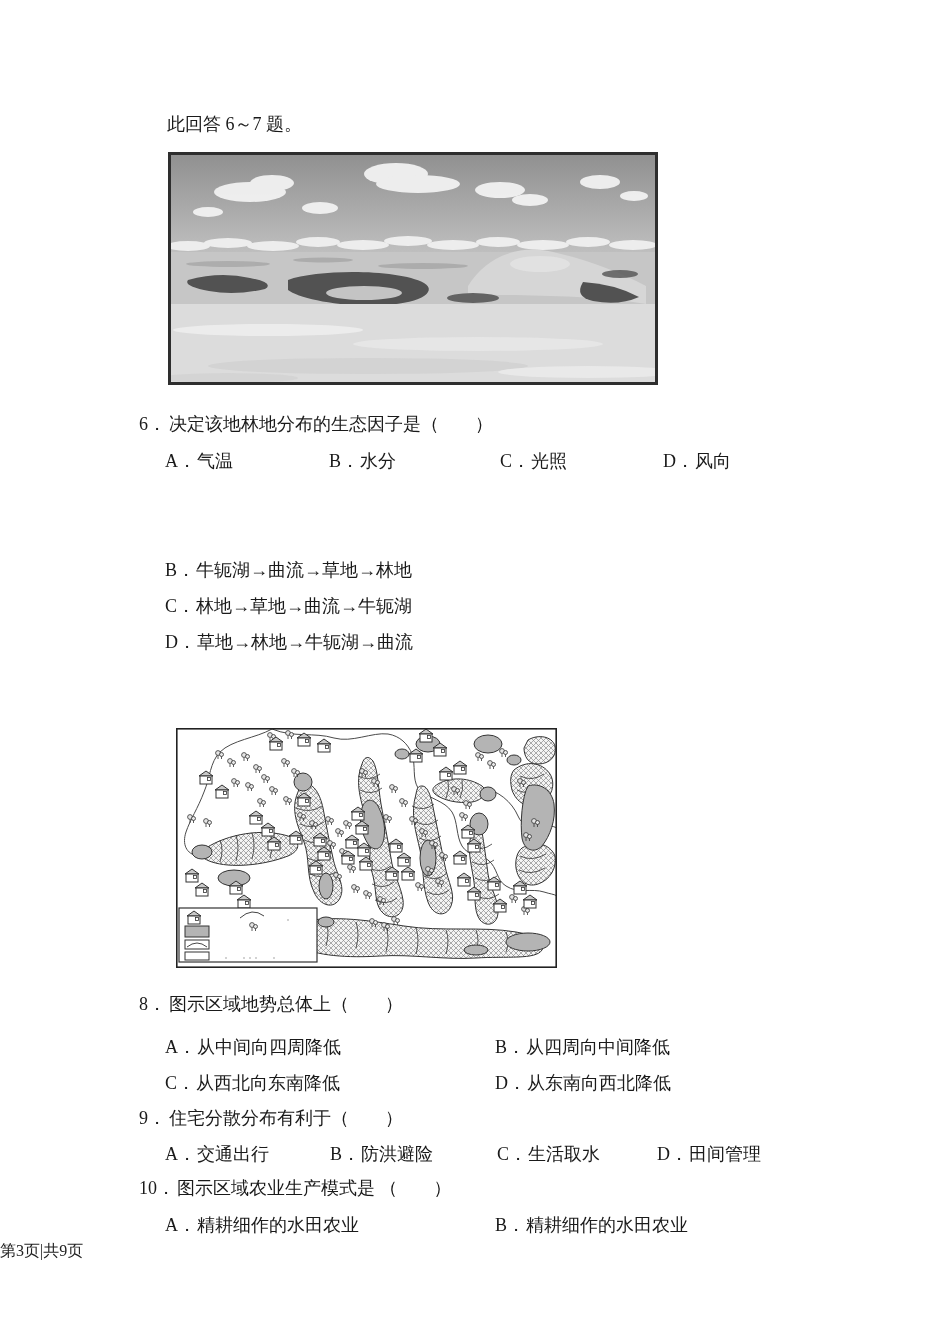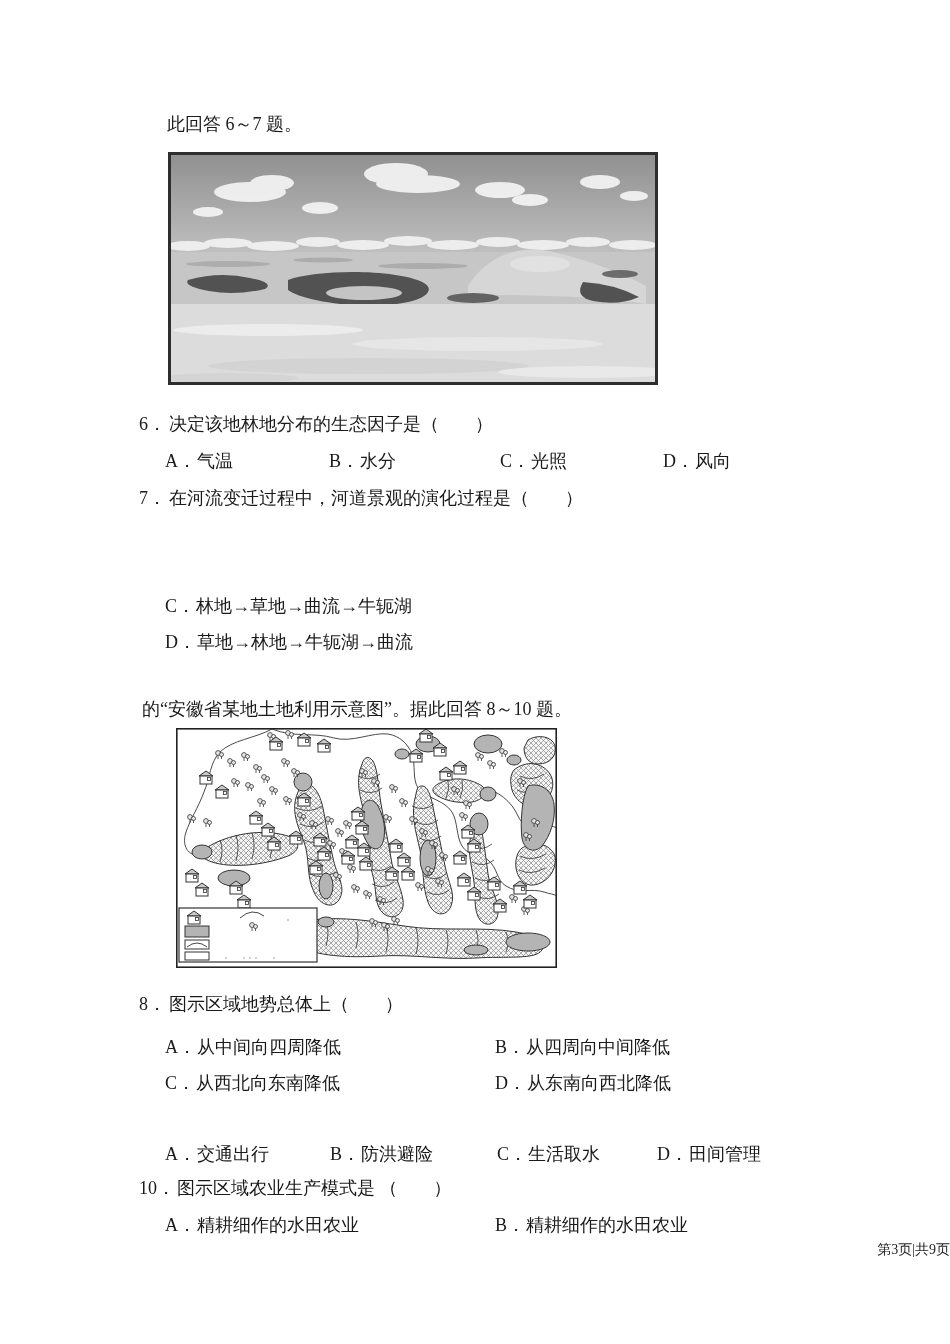--- a/index.html
+++ b/index.html
@@ -5,21 +5,21 @@
   html,body{margin:0;padding:0;background:#ffffff;}
   .page{
     position:relative;width:950px;height:1324px;background:#ffffff;
     font-family:"Liberation Serif","DejaVu Serif",serif;color:#1a1a1a;
     overflow:hidden;
   }
   .t{position:absolute;font-size:18px;line-height:23px;white-space:nowrap;}
   .qnum{display:inline-block;min-width:30px;}
   .qnum10{display:inline-block;min-width:38px;}
   .opt-label{display:inline-block;margin-right:1px;}
-  .footer{position:absolute;left:0;right:0;top:1241px;text-align:right;font-size:14px;color:#222;}
+  .footer{position:absolute;left:0;right:0;top:1241px;text-align:left;font-size:16px;color:#222;}
   .photo-fig{position:absolute;left:168px;top:152px;width:490px;height:233px;}
   .map-fig{position:absolute;left:176px;top:728px;width:381px;height:240px;}
   svg{display:block;}
 </style>
 </head>
 <body>
 
 <div class="page">
 
   <div class="t" style="left:167px;top:113px">此回答 6～7 题。</div>
@@ -89,27 +89,24 @@
   </div>
 
   <div class="t" style="left:139px;top:413px">
     <span class="qnum">6．</span><span>决定该地林地分布的生态因子是（　　）</span>
   </div>
   <div class="t" style="left:165px;top:450px"><span class="opt-label">A．</span><span>气温</span></div>
   <div class="t" style="left:329px;top:450px"><span class="opt-label">B．</span><span>水分</span></div>
   <div class="t" style="left:500px;top:450px"><span class="opt-label">C．</span><span>光照</span></div>
   <div class="t" style="left:663px;top:450px"><span class="opt-label">D．</span><span>风向</span></div>
 
-  <div class="t" style="left:139px;top:487px">
-    <span class="qnum">7．</span><span>在河流变迁过程中，河道景观的演化过程是（　　）</span>
-  </div>
+  <div class="t" style="left:165px;top:559px"><span class="opt-label">B．</span><span>牛轭湖→曲流→草地→林地</span></div>
   <div class="t" style="left:165px;top:595px"><span class="opt-label">C．</span><span>林地→草地→曲流→牛轭湖</span></div>
   <div class="t" style="left:165px;top:631px"><span class="opt-label">D．</span><span>草地→林地→牛轭湖→曲流</span></div>
 
-  <div class="t" style="left:142px;top:698px">的“安徽省某地土地利用示意图”。据此回答 8～10 题。</div>
 
   <div class="map-fig">
     <svg viewBox="0 0 381 240" width="381" height="240">
       <defs>
         <pattern id="hatch" width="5" height="5" patternUnits="userSpaceOnUse">
           <rect width="5" height="5" fill="#f4f4f4"></rect>
           <path d="M0,5 L5,0 M0,0 L5,5" stroke="#8a8a8a" stroke-width="0.7"></path>
         </pattern>
         <g id="house-symbol">
           <path d="M-7,-4 L0,-9 L7,-4 Z" fill="#c9c9c9" stroke="#333" stroke-width="1"></path>
@@ -326,20 +323,23 @@
   </div>
 
   <div class="t" style="left:139px;top:993px">
     <span class="qnum">8．</span><span>图示区域地势总体上（　　）</span>
   </div>
   <div class="t" style="left:165px;top:1036px"><span class="opt-label">A．</span><span>从中间向四周降低</span></div>
   <div class="t" style="left:495px;top:1036px"><span class="opt-label">B．</span><span>从四周向中间降低</span></div>
   <div class="t" style="left:165px;top:1072px"><span class="opt-label">C．</span><span>从西北向东南降低</span></div>
   <div class="t" style="left:495px;top:1072px"><span class="opt-label">D．</span><span>从东南向西北降低</span></div>
 
+  <div class="t" style="left:139px;top:1107px">
+    <span class="qnum">9．</span><span>住宅分散分布有利于（　　）</span>
+  </div>
   <div class="t" style="left:165px;top:1143px"><span class="opt-label">A．</span><span>交通出行</span></div>
   <div class="t" style="left:330px;top:1143px"><span class="opt-label">B．</span><span>防洪避险</span></div>
   <div class="t" style="left:497px;top:1143px"><span class="opt-label">C．</span><span>生活取水</span></div>
   <div class="t" style="left:657px;top:1143px"><span class="opt-label">D．</span><span>田间管理</span></div>
 
   <div class="t" style="left:139px;top:1177px">
     <span class="qnum10">10．</span><span>图示区域农业生产模式是 （　　）</span>
   </div>
   <div class="t" style="left:165px;top:1214px"><span class="opt-label">A．</span><span>精耕细作的水田农业</span></div>
   <div class="t" style="left:495px;top:1214px"><span class="opt-label">B．</span><span>精耕细作的水田农业</span></div>

